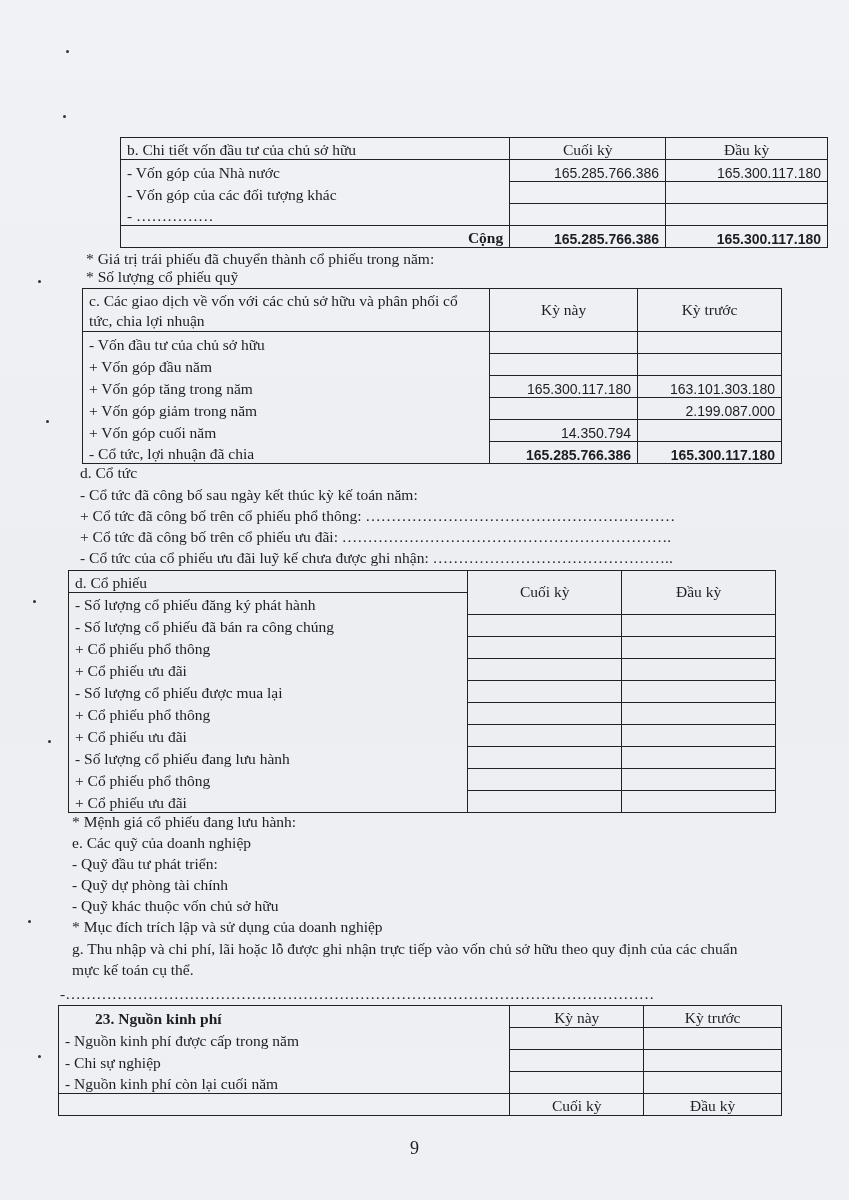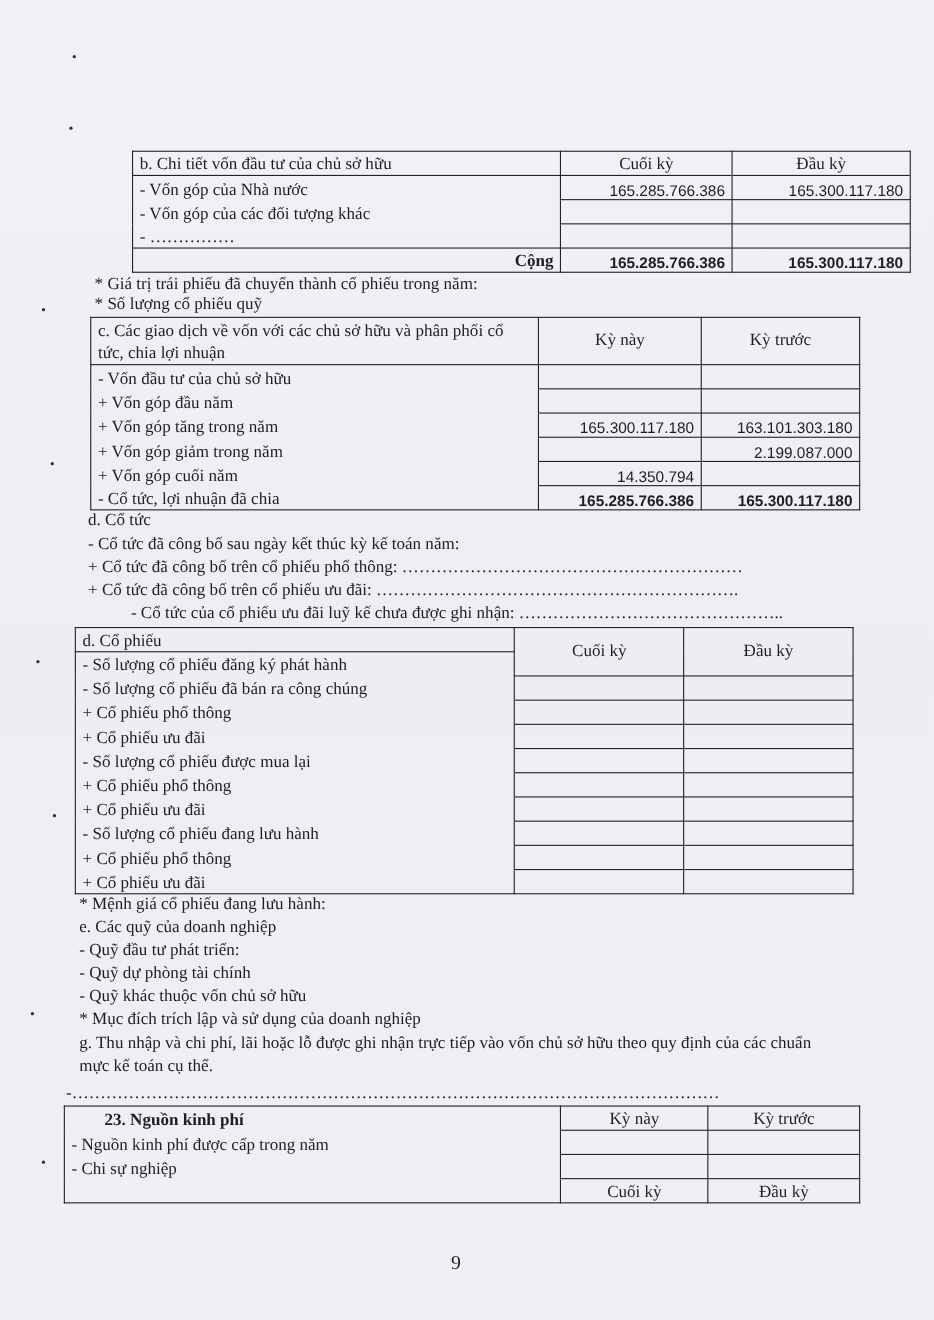--- a/index.html
+++ b/index.html
@@ -123,21 +123,21 @@
       <td class="num bold">165.285.766.386</td>
       <td class="num bold">165.300.117.180</td>
     </tr>
   </tbody>
     </table>
 
   <div class="txt" style="left:80px;top:464px;">d. Cổ tức</div>
   <div class="txt" style="left:80px;top:486px;">- Cổ tức đã công bố sau ngày kết thúc kỳ kế toán năm:</div>
   <div class="txt" style="left:80px;top:507px;">+ Cổ tức đã công bố trên cổ phiếu phổ thông: ……………………………………………………</div>
   <div class="txt" style="left:80px;top:528px;">+ Cổ tức đã công bố trên cổ phiếu ưu đãi: ……………………………………………………….</div>
-  <div class="txt" style="left:80px;top:549px;margin-left:39px;">- Cổ tức của cổ phiếu ưu đãi luỹ kế chưa được ghi nhận: ………………………………………..</div>
+  <div class="txt" style="left:80px;top:549px;">- Cổ tức của cổ phiếu ưu đãi luỹ kế chưa được ghi nhận: ………………………………………..</div>
 
   <table class="grid" style="left:68px;top:570px;width:708px;">
     <colgroup>
         <col style="width:400px">
         <col style="width:154px">
         <col style="width:154px">
       </colgroup>
     <tbody>
         <tr>
       <td class="lbl" style="border-top:1px solid #222;border-bottom:1px solid #222;">d. Cổ phiếu</td>
@@ -221,20 +221,25 @@
           <td class="lbl">- Nguồn kinh phí được cấp trong năm</td>
           <td></td>
           <td></td>
         </tr>
     <tr>
           <td class="lbl">- Chi sự nghiệp</td>
           <td></td>
           <td></td>
         </tr>
     <tr>
+          <td class="lbl" style="border-bottom:1px solid #222;">- Nguồn kinh phí còn lại cuối năm</td>
+          <td></td>
+          <td></td>
+        </tr>
+    <tr>
       <td class="lbl" style="border-bottom:1px solid #222;"></td>
       <td class="hdr">Cuối kỳ</td>
       <td class="hdr">Đầu kỳ</td>
     </tr>
   </tbody>
     </table>
 
   <div class="page-num">9</div>
 </div>
 

